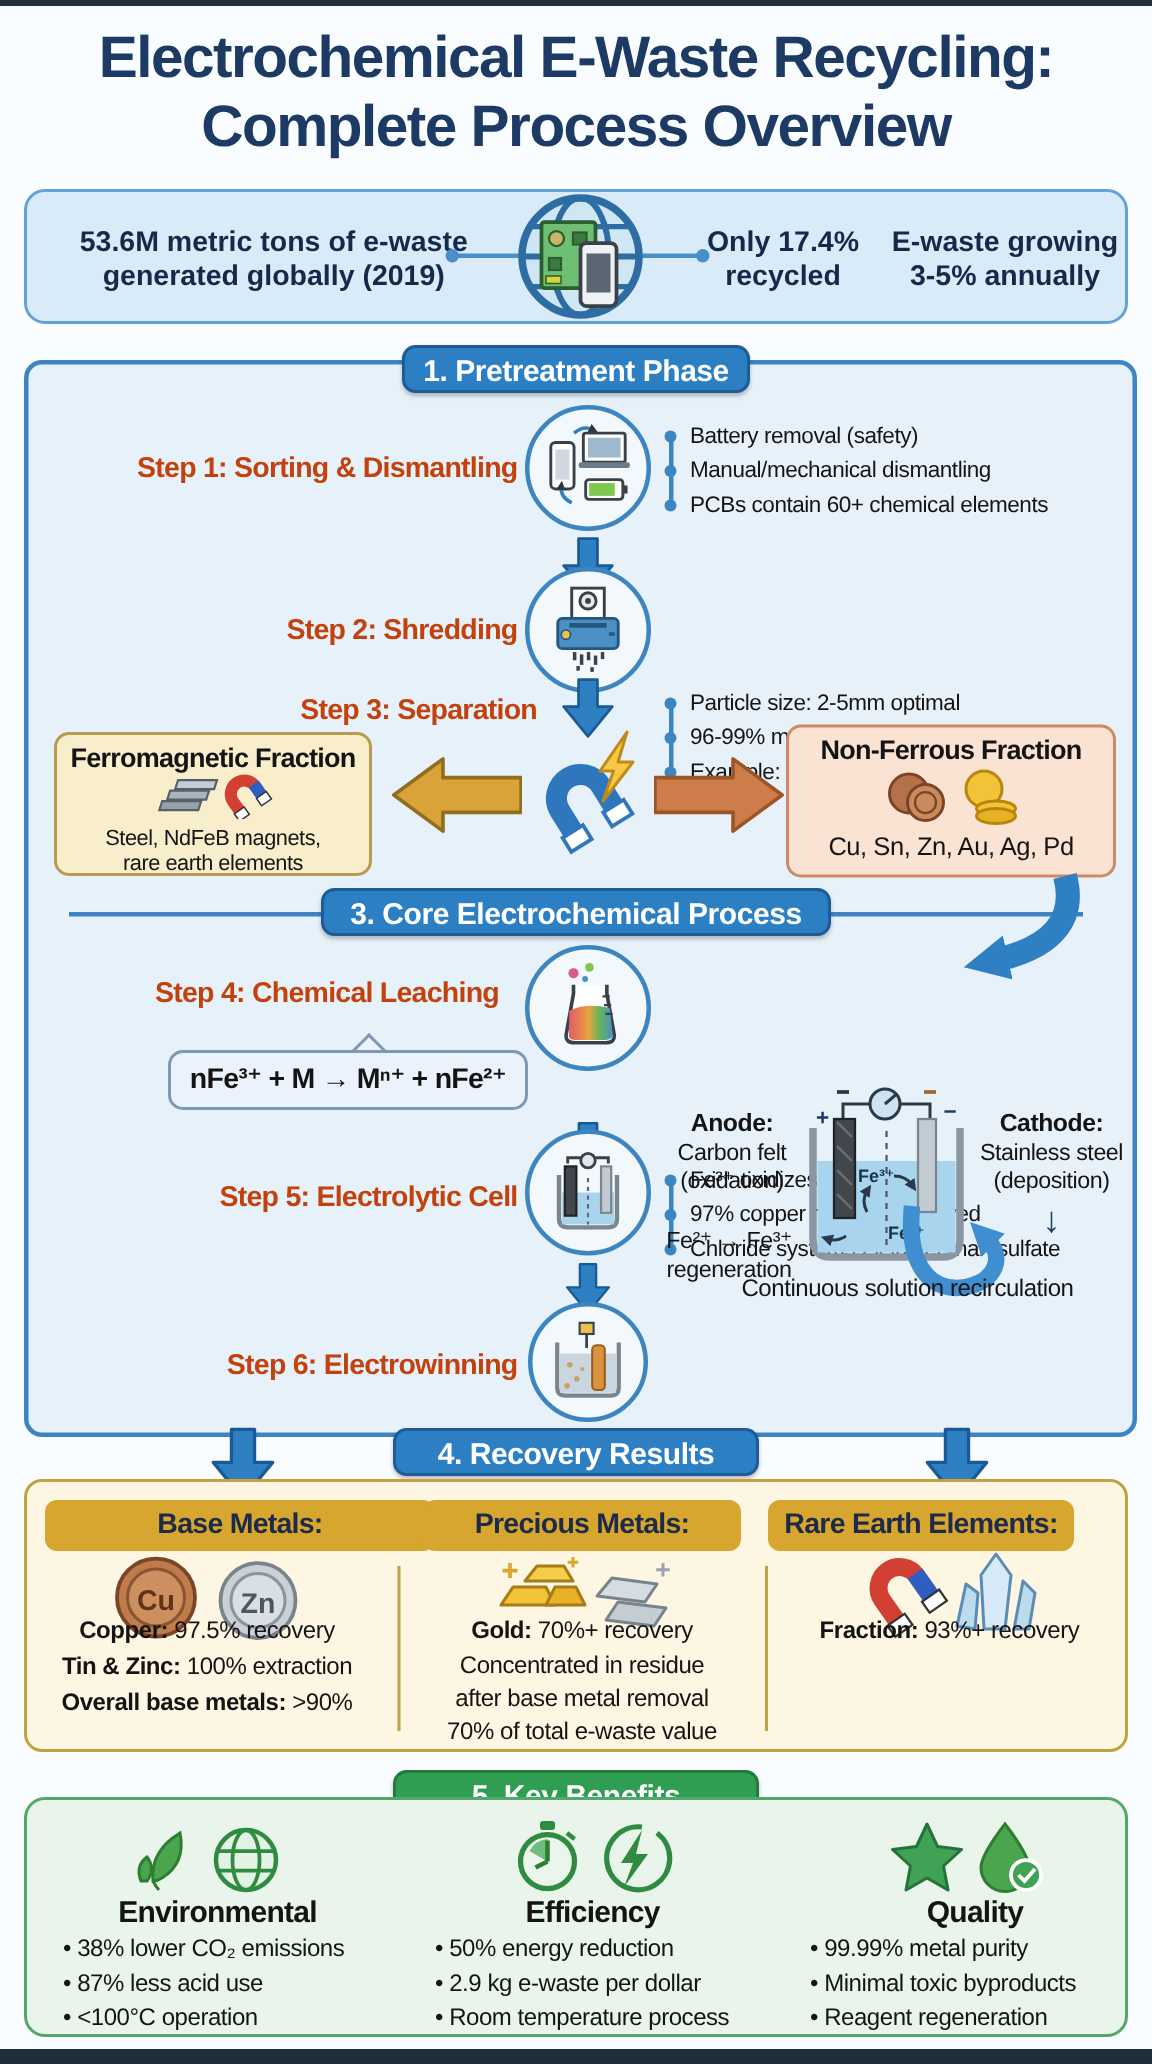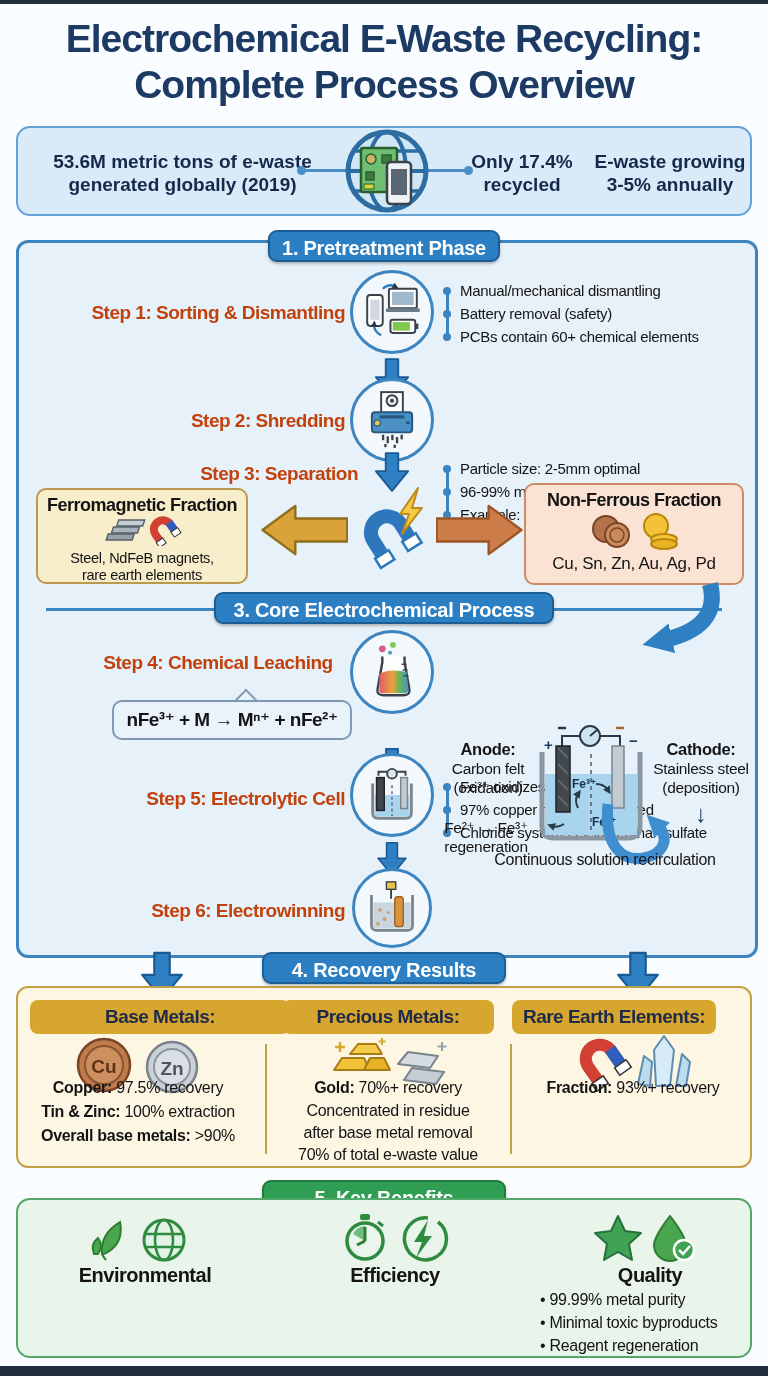--- a/index.html
+++ b/index.html
@@ -141,22 +141,22 @@
       <rect x="40" y="14" width="28" height="17" fill="#9fb8cc"></rect>
       <rect x="32" y="35" width="44" height="5" rx="2" fill="#6b7b88"></rect>
       <rect x="38" y="50" width="32" height="17" rx="3" fill="#fff" stroke="#3a4148" stroke-width="2.5"></rect>
       <rect x="41" y="53" width="22" height="11" fill="#7ec850"></rect>
       <rect x="70" y="55" width="4" height="7" fill="#3a4148"></rect>
       <path d="M28,10 q8,-7 16,-3" fill="none" stroke="#2f80c2" stroke-width="3" marker-end="url(#mk-dark)"></path>
       <path d="M26,70 q-10,-5 -9,-14" fill="none" stroke="#2f80c2" stroke-width="3" marker-end="url(#mk-dark)"></path>
     </svg>
   </div>
   <ul class="abs bullets" style="left:460px;top:279px;width:300px;">
+    <li>Battery removal (safety)</li>
     <li>Manual/mechanical dismantling</li>
-    <li>Battery removal (safety)</li>
     <li>PCBs contain 60+ chemical elements</li>
   </ul>
 
   <svg class="abs" style="left:374px;top:358px;" width="36" height="40">
       <use href="#arrowD"></use>
     </svg>
 
   <div class="abs step-label rgt" style="left:45px;top:410px;width:300px;">Step 2: Shredding</div>
   <div class="abs icon-circle" style="left:350px;top:378px;">
     <svg width="62" height="62" viewBox="0 0 80 80">
@@ -441,20 +441,30 @@
     <polygon points="26,4 33,19 49,21 37,32 40,48 26,40 12,48 15,32 3,21 19,19" fill="#3fa254" stroke="#27713a" stroke-width="2" stroke-linejoin="round"></polygon>
     <path d="M78,4 C78,4 62,24 62,33 a16,16 0 0 0 32,0 C94,24 78,4 78,4 Z" fill="#4aa54f" stroke="#2e7d32" stroke-width="2"></path>
     <circle cx="92" cy="38" r="10" fill="#3fa254" stroke="#fff" stroke-width="2.5"></circle>
     <path d="M87,38 l4,4 l7,-8" fill="none" stroke="#fff" stroke-width="2.5"></path>
   </svg>
 
   <div class="abs ben-title ctr" style="left:40px;top:1264px;width:210px;">Environmental</div>
   <div class="abs ben-title ctr" style="left:290px;top:1264px;width:210px;">Efficiency</div>
   <div class="abs ben-title ctr" style="left:545px;top:1264px;width:210px;">Quality</div>
 
+  <ul class="abs ben-list" style="left:42px;top:1288px;width:235px;">
+    <li>38% lower CO₂ emissions</li>
+    <li>87% less acid use</li>
+    <li>&lt;100°C operation</li>
+  </ul>
+  <ul class="abs ben-list" style="left:290px;top:1288px;width:245px;">
+    <li>50% energy reduction</li>
+    <li>2.9 kg e-waste per dollar</li>
+    <li>Room temperature process</li>
+  </ul>
   <ul class="abs ben-list" style="left:540px;top:1288px;width:228px;">
     <li>99.99% metal purity</li>
     <li>Minimal toxic byproducts</li>
     <li>Reagent regeneration</li>
   </ul>
 
   <div id="botbar" class="abs"></div>
 </div>
 
 </body></html>

